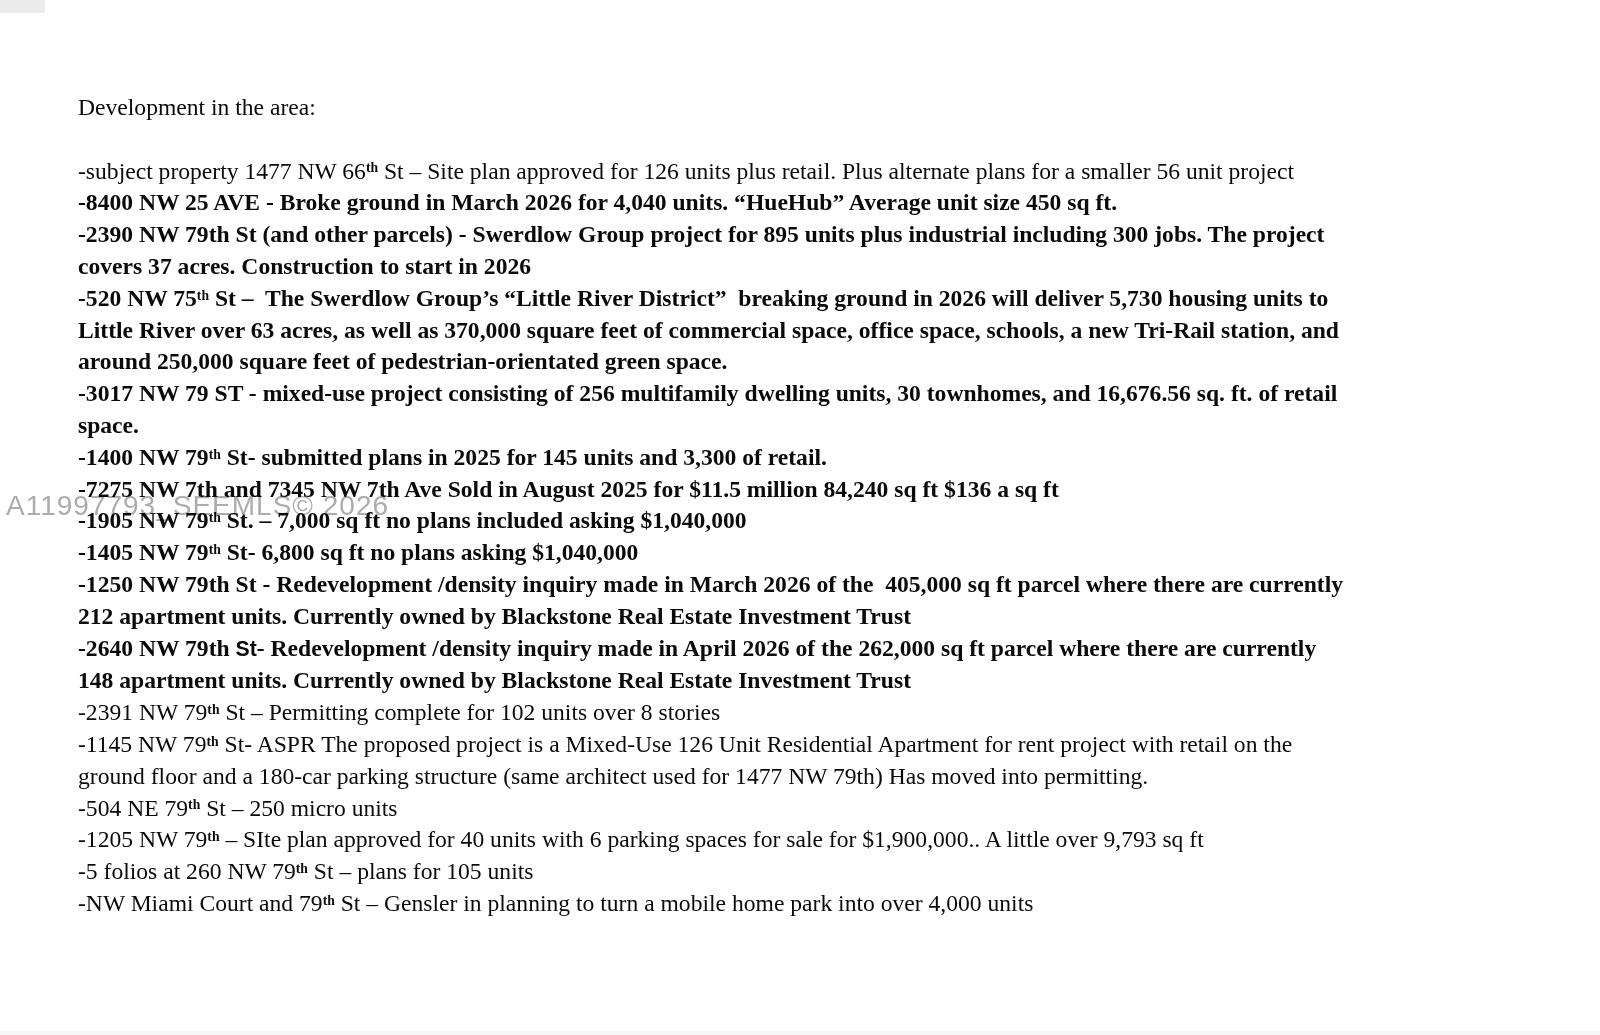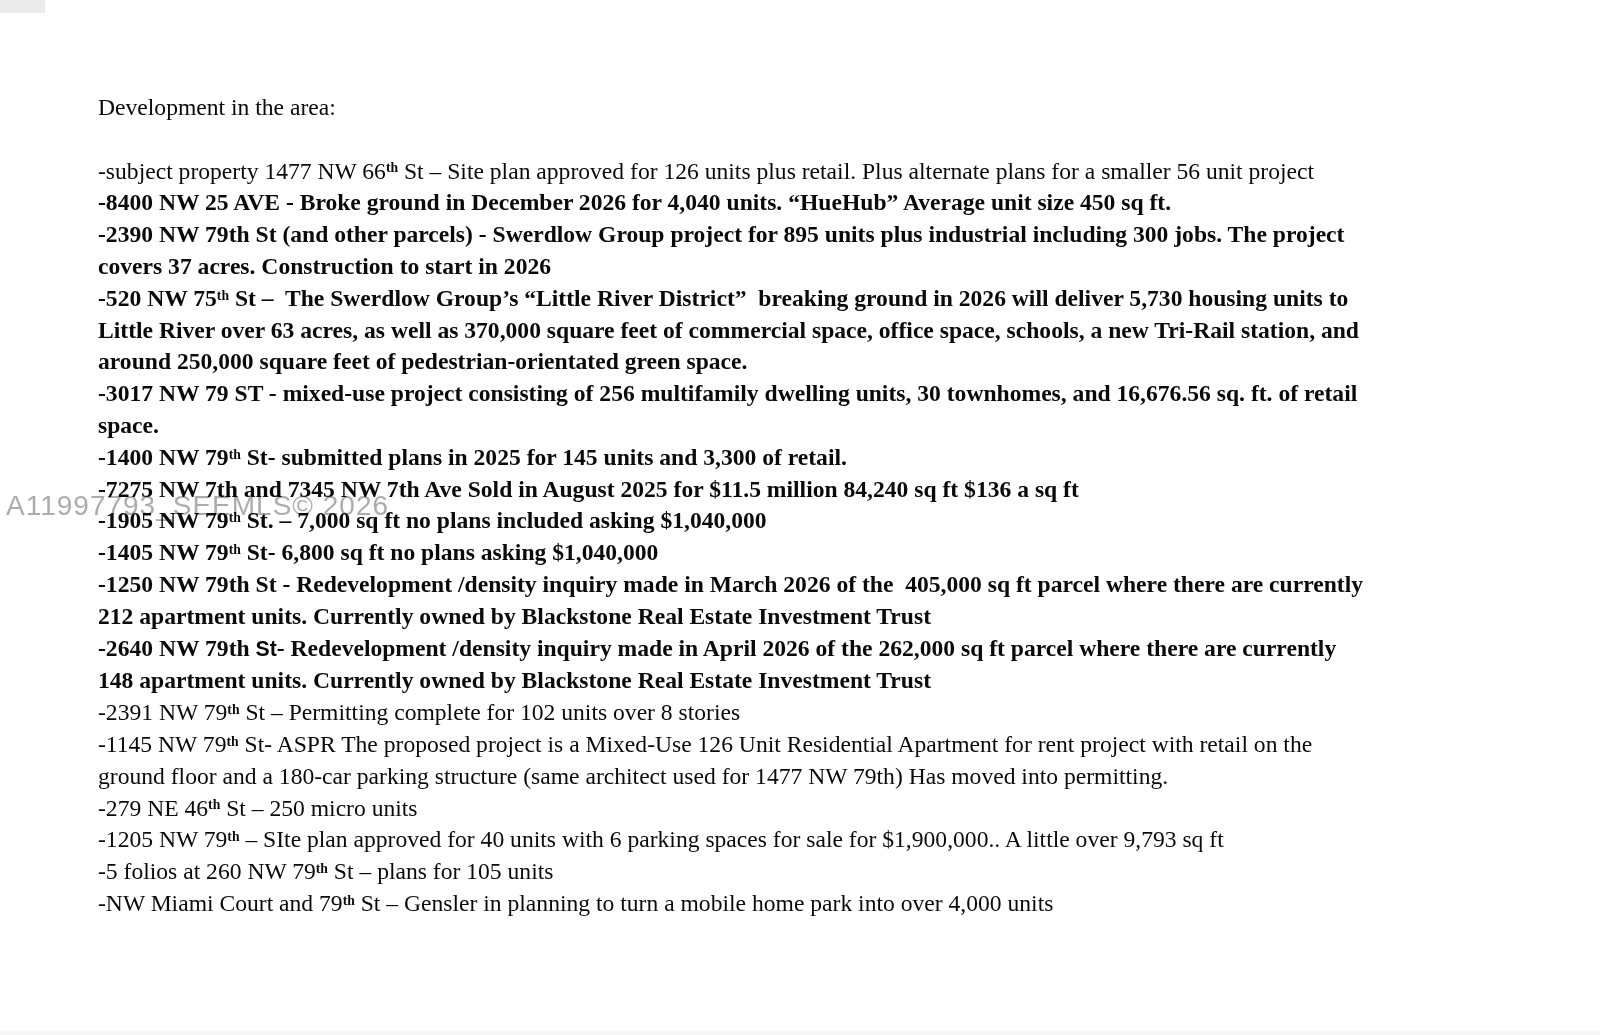--- a/index.html
+++ b/index.html
@@ -39,21 +39,21 @@
     top: 490px;
     z-index: 1;
     color: #acacac;
     font-family: "Liberation Sans", sans-serif;
     font-size: 28px;
     letter-spacing: 1px;
     white-space: pre;
   }
   .doc {
     position: absolute;
-    left: 98px;
+    left: 78px;
     top: 92px;
     width: 1475px;
     z-index: 2;
     color: #0a0a0a;
     font-size: 23.6px;
     line-height: 31.8px;
   }
   .title {
     margin-bottom: 31.8px;
     white-space: pre;
@@ -80,21 +80,21 @@
 <div class="page">
   <div class="corner-artifact"></div>
   <div class="watermark">A11997793_SEEMLS© 2026</div>
   <div class="doc">
     <div class="title">Development in the area:</div>
     <div id="para-host">
         <div class="para">
           <div class="line"><span>-subject property 1477 NW 66</span><span class="sup">th</span><span> St – Site plan approved for 126 units plus retail. Plus alternate plans for a smaller 56 unit project</span></div>
         </div>
         <div class="para bold">
-          <div class="line"><span>-8400 NW 25 AVE - Broke ground in December 2026 for 4,040 units. “HueHub” Average unit size 450 sq ft.</span></div>
+          <div class="line"><span>-8400 NW 25 AVE - Broke ground in March 2026 for 4,040 units. “HueHub” Average unit size 450 sq ft.</span></div>
         </div>
         <div class="para bold">
           <div class="line"><span>-2390 NW 79th St (and other parcels) - Swerdlow Group project for 895 units plus industrial including 300 jobs. The project</span></div>
           <div class="line"><span>covers 37 acres. Construction to start in 2026</span></div>
         </div>
         <div class="para bold">
           <div class="line"><span>-520 NW 75</span><span class="sup">th</span><span> St –  The Swerdlow Group’s “Little River District”  breaking ground in 2026 will deliver 5,730 housing units to</span></div>
           <div class="line"><span>Little River over 63 acres, as well as 370,000 square feet of commercial space, office space, schools, a new Tri-Rail station, and</span></div>
           <div class="line"><span>around 250,000 square feet of pedestrian-orientated green space.</span></div>
         </div>
@@ -123,21 +123,21 @@
           <div class="line"><span>148 apartment units. Currently owned by Blackstone Real Estate Investment Trust</span></div>
         </div>
         <div class="para">
           <div class="line"><span>-2391 NW 79</span><span class="sup">th</span><span> St – Permitting complete for 102 units over 8 stories</span></div>
         </div>
         <div class="para">
           <div class="line"><span>-1145 NW 79</span><span class="sup">th</span><span> St- ASPR The proposed project is a Mixed-Use 126 Unit Residential Apartment for rent project with retail on the</span></div>
           <div class="line"><span>ground floor and a 180-car parking structure (same architect used for 1477 NW 79th) Has moved into permitting.</span></div>
         </div>
         <div class="para">
-          <div class="line"><span>-279 NE 46</span><span class="sup">th</span><span> St – 250 micro units</span></div>
+          <div class="line"><span>-504 NE 79</span><span class="sup">th</span><span> St – 250 micro units</span></div>
         </div>
         <div class="para">
           <div class="line"><span>-1205 NW 79</span><span class="sup">th</span><span> – SIte plan approved for 40 units with 6 parking spaces for sale for $1,900,000.. A little over 9,793 sq ft</span></div>
         </div>
         <div class="para">
           <div class="line"><span>-5 folios at 260 NW 79</span><span class="sup">th</span><span> St – plans for 105 units</span></div>
         </div>
         <div class="para">
           <div class="line"><span>-NW Miami Court and 79</span><span class="sup">th</span><span> St – Gensler in planning to turn a mobile home park into over 4,000 units</span></div>
         </div>

